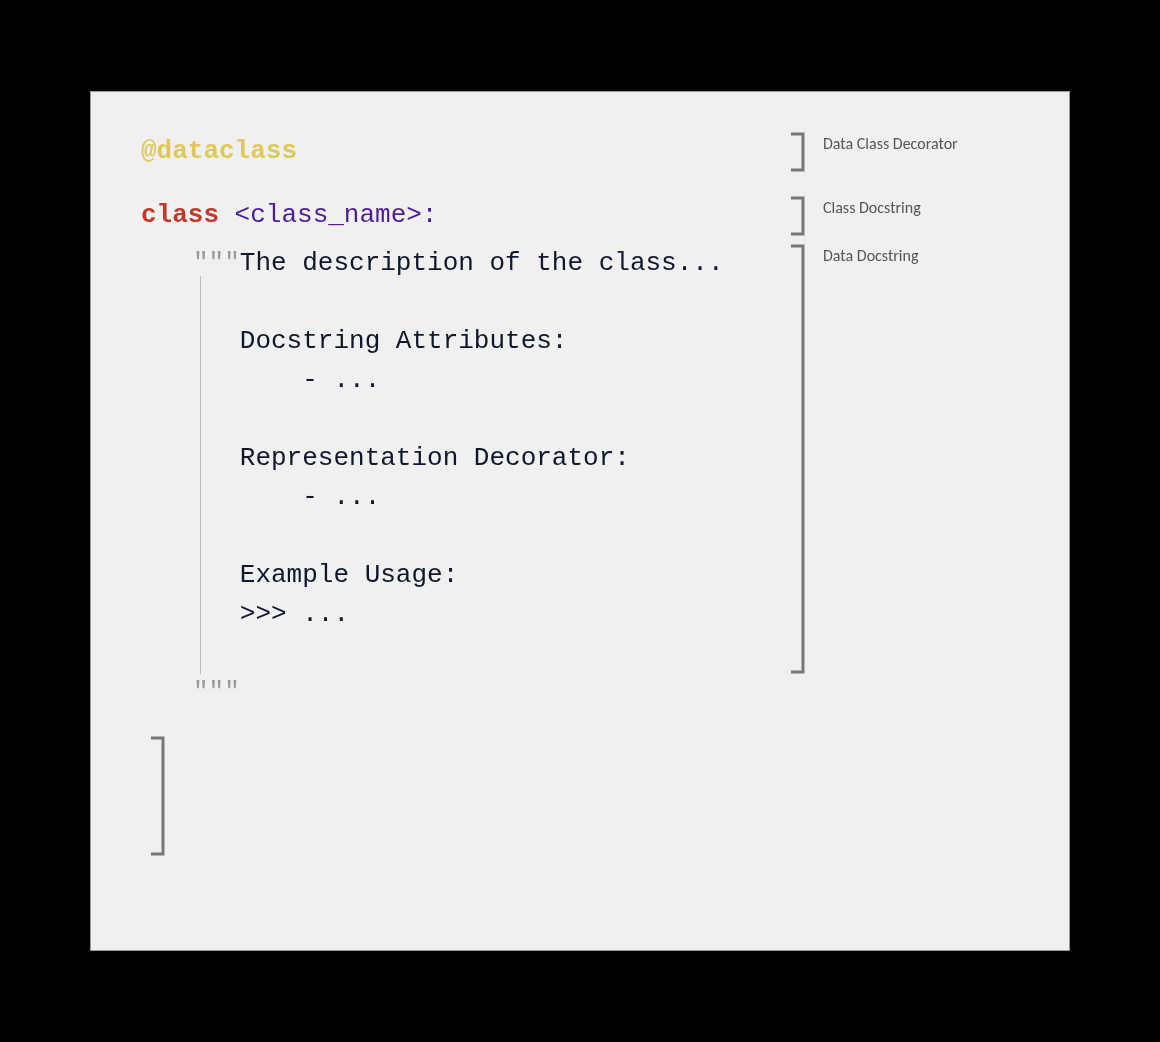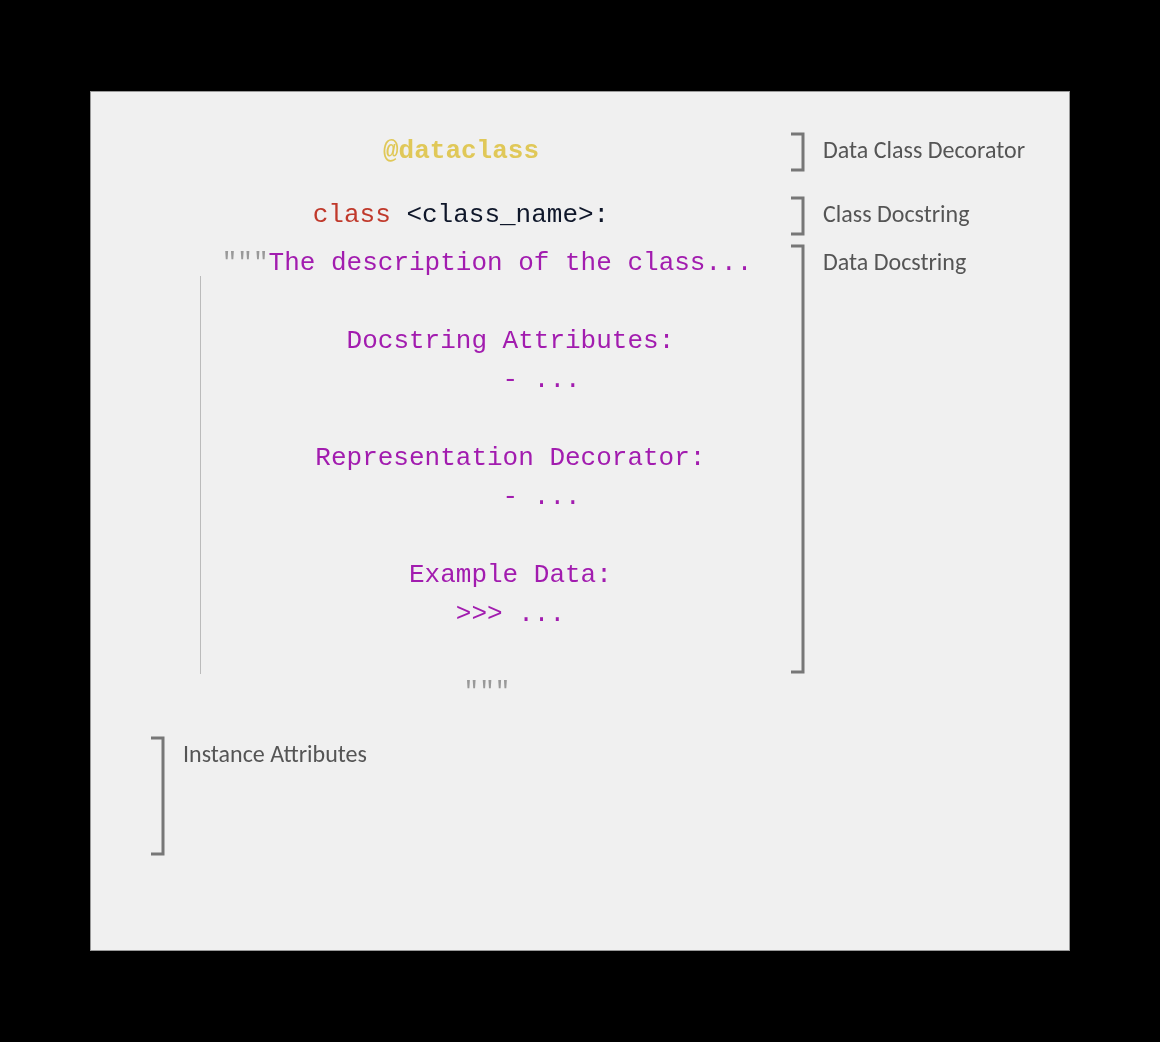--- a/index.html
+++ b/index.html
@@ -23,21 +23,20 @@
       border: 1px solid #999;
       box-shadow: 6px 6px 12px rgba(0,0,0,0.5);
       padding: 40px 30px 40px 50px;
       position: relative;
     }
     .code-area {
       font-family: "Consolas", "Courier New", monospace;
       font-size: 26px;
       line-height: 1.5;
       position: relative;
-      text-align: center;
     }
     .row {
       display: flex;
       align-items: flex-start;
       margin-bottom: 8px;
     }
     .code-block {
       width: 640px;
       flex-shrink: 0;
     }
@@ -46,38 +45,38 @@
       margin-left: 8px;
       margin-right: 16px;
       display: flex;
       align-items: center;
     }
     .bracket svg {
       display: block;
     }
     .label {
       font-family: "Segoe UI", "Calibri", sans-serif;
-      font-size: 24px;
+      font-size: 16px;
       color: #555;
       display: flex;
       align-items: center;
     }
     .decorator {
       color: #e0c858;
       font-weight: bold;
     }
     .keyword {
       color: #c0392b;
-      font-weight: normal;
+      font-weight: bold;
     }
     .plain {
-      color: #0f172a;
+      color: #4c1d95;
     }
     .docstring {
-      color: #a21caf;
+      color: #0f172a;
     }
     .quotes {
       color: #999;
     }
     .indent1 {
       padding-left: 52px;
     }
     .doc-container {
       position: relative;
     }
@@ -133,38 +132,37 @@
       <div class="code-block doc-container indent1">
         <div class="doc-line"></div>
         <pre><span class="quotes">"""</span><span class="docstring">The description of the class...</span>
 
    <span class="docstring">Docstring Attributes:</span>
    <span class="docstring">    - ...</span>
 
    <span class="docstring">Representation Decorator:</span>
    <span class="docstring">    - ...</span>
 
-   <span class="docstring">Example Data:</span>
+   <span class="docstring">Example Usage:</span>
    <span class="docstring">&gt;&gt;&gt; ...</span>
 
 <span class="quotes">"""</span></pre>
       </div>
       <div class="bracket">
         <svg width="18" height="430" viewBox="0 0 18 430">
           <path d="M 2 2 L 14 2 L 14 428 L 2 428" fill="none" stroke="#777" stroke-width="3"></path>
         </svg>
       </div>
       <div class="label">Data Docstring</div>
     </div>
 
     <div class="spacer"></div>
 
     <div class="row">
       <div class="bracket">
         <svg width="18" height="120" viewBox="0 0 18 120">
           <path d="M 2 2 L 14 2 L 14 118 L 2 118" fill="none" stroke="#777" stroke-width="3"></path>
         </svg>
       </div>
-      <div class="label">Instance Attributes</div>
     </div>
 
   </div>
 </div>
 
 </body></html>

